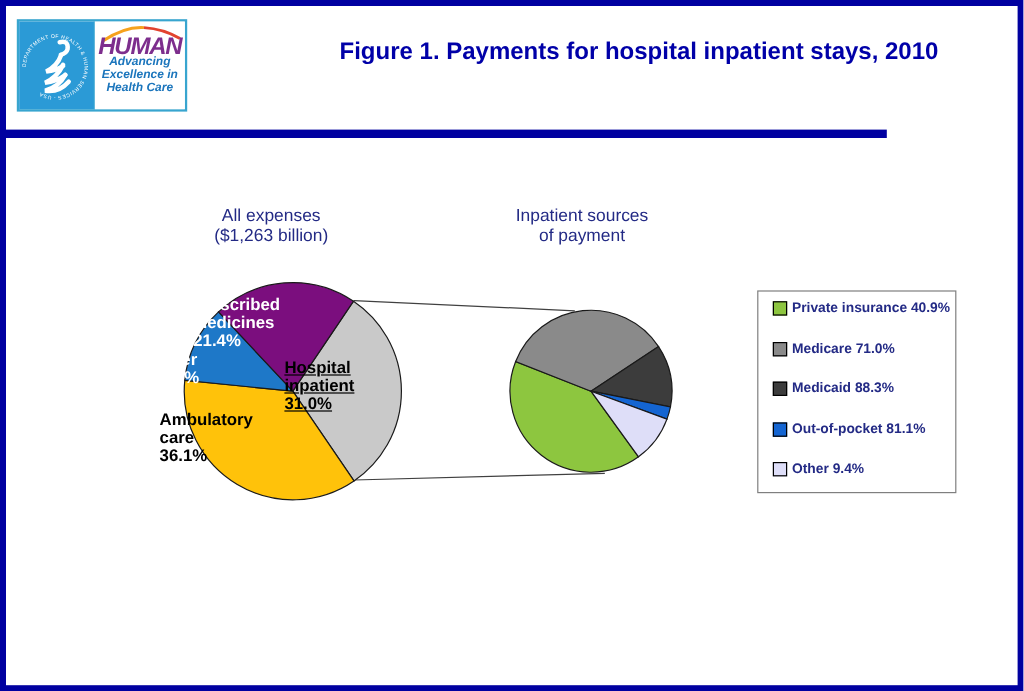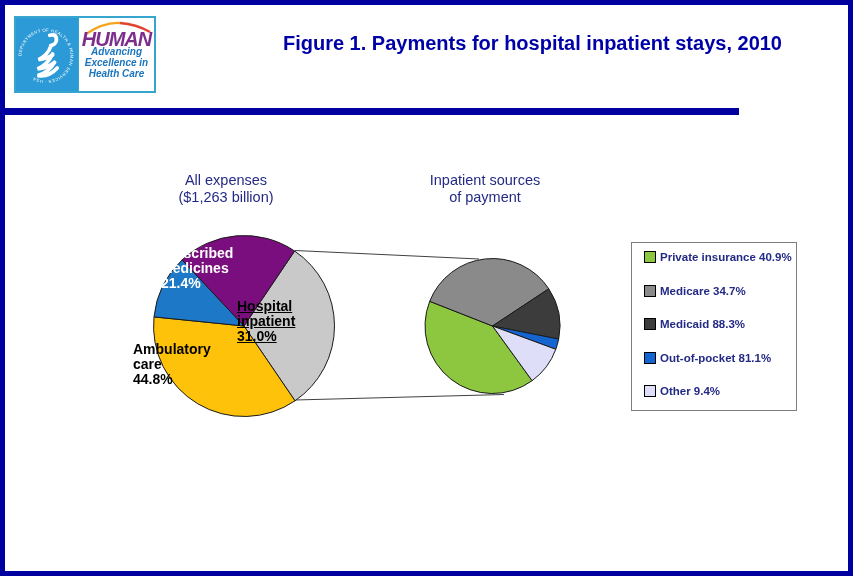--- a/index.html
+++ b/index.html
@@ -122,32 +122,34 @@
 ($1,263 billion)</div>
   <div class="subtitle right">Inpatient sources
 of payment</div>
 
   <div class="pie-label lbl-prescribed">Prescribed
 Medicines
 21.4%</div>
   <div class="pie-label lbl-hospital">Hospital
 inpatient
 31.0%</div>
+  <div class="pie-label lbl-other">Other
+11.4%</div>
   <div class="pie-label lbl-ambulatory">Ambulatory
 care
-44.8%</div>
+36.1%</div>
 
   <div class="legend">
     <div class="legend-row" style="top:6px">
       <span class="legend-swatch" style="background: rgb(141, 198, 63);"></span>
       <span class="legend-label">Private insurance 40.9%</span>
     </div>
     <div class="legend-row" style="top:40px">
       <span class="legend-swatch" style="background: rgb(138, 138, 138);"></span>
-      <span class="legend-label">Medicare 34.7%</span>
+      <span class="legend-label">Medicare 71.0%</span>
     </div>
     <div class="legend-row" style="top:73px">
       <span class="legend-swatch" style="background: rgb(60, 60, 60);"></span>
       <span class="legend-label">Medicaid 88.3%</span>
     </div>
     <div class="legend-row" style="top:107px">
       <span class="legend-swatch" style="background: rgb(20, 101, 210);"></span>
       <span class="legend-label">Out-of-pocket 81.1%</span>
     </div>
     <div class="legend-row" style="top:140px">

